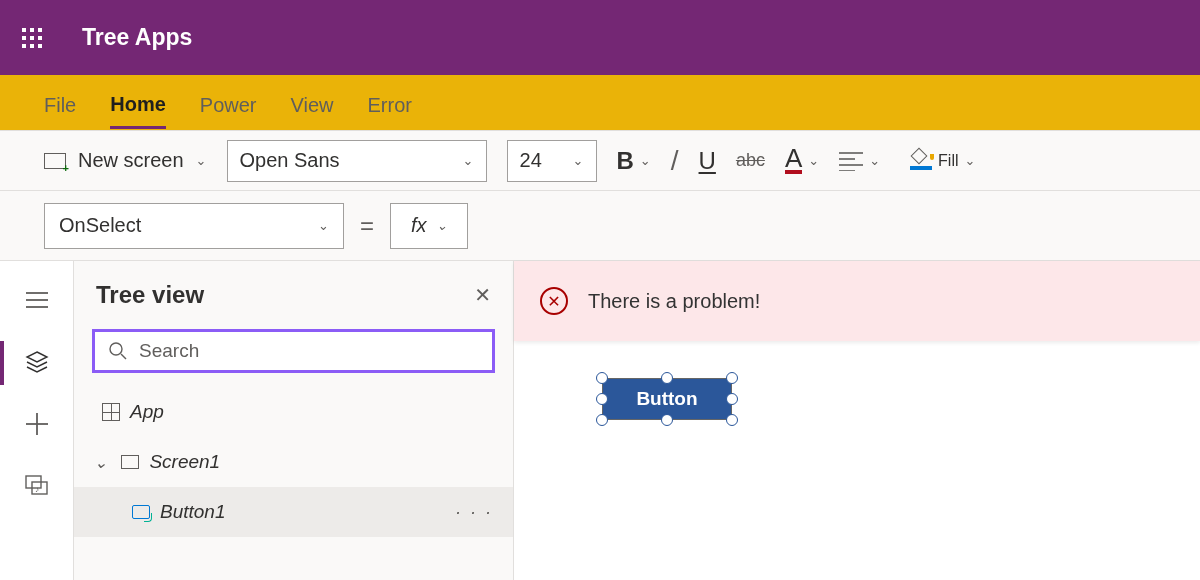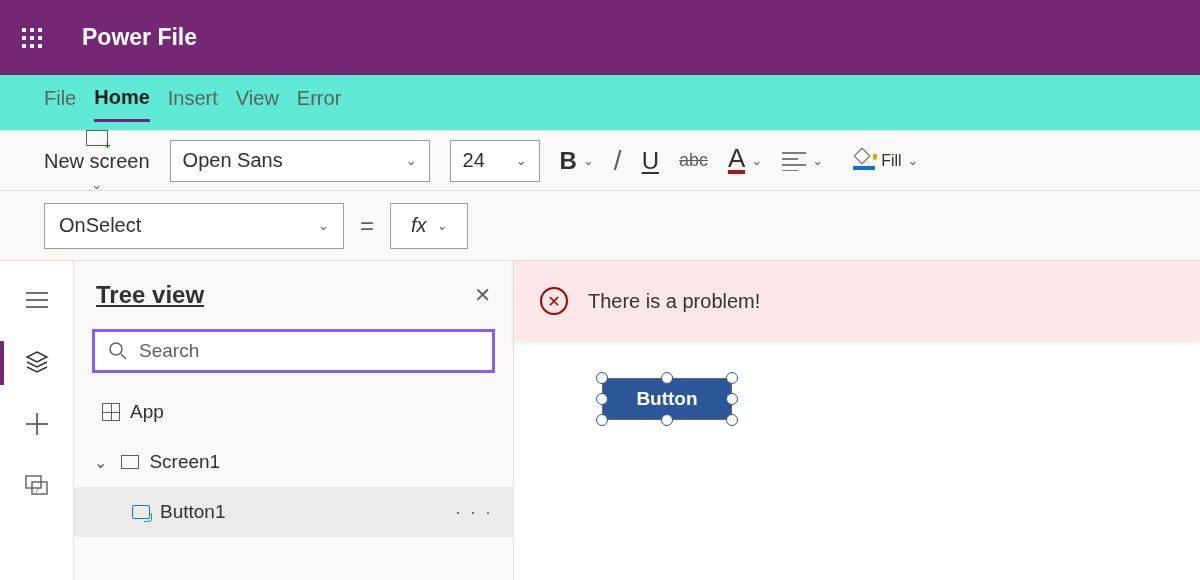--- a/index.html
+++ b/index.html
@@ -5,27 +5,27 @@
 * { box-sizing: border-box; margin: 0; padding: 0; font-family: "Segoe UI", sans-serif; }
 body { width: 1200px; height: 580px; background: #fff; overflow: hidden; color: #323130; }
 
 
 .titlebar { height: 75px; background: #742774; display: flex; align-items: center; padding: 0 22px; }
 .waffle { width: 20px; height: 20px; display: grid; grid-template-columns: repeat(3,4px); grid-template-rows: repeat(3,4px); gap: 4px; margin-right: 40px; }
 .waffle span { background: #fff; }
 .app-title { color: #fff; font-size: 23px; font-weight: 600; }
 
 
-.menubar { height: 56px; border-bottom: 1px solid #e1dfdd; background: #5eead4; display: flex; align-items: flex-end; padding: 8px 44px; gap: 18px; }
+.menubar { height: 56px; border-bottom: 1px solid #e1dfdd; background: #eab308; display: flex; align-items: flex-end; padding: 1px 44px; gap: 34px; }
 .menu-item { font-size: 20px; color: #605e5c; padding-bottom: 12px; cursor: pointer; }
 .menu-item.active { font-weight: 600; color: #201f1e; border-bottom: 3px solid #742774; padding-bottom: 10px; }
 
 
 .ribbon { height: 60px; background: #faf9f8; border-bottom: 1px solid #e1dfdd; display: flex; align-items: center; padding: 0 44px; gap: 20px; }
-.ribbon-btn { display: flex; align-items: center; gap: 4px; font-size: 20px; color: #323130; cursor: pointer; flex-direction: column; }
+.ribbon-btn { display: flex; align-items: center; gap: 12px; font-size: 20px; color: #323130; cursor: pointer; }
 .screen-ico { width: 22px; height: 16px; border: 1.2px solid #605e5c; position: relative; }
 .screen-ico::after { content: "+"; color: #0b6a0b; position: absolute; right: -4px; bottom: -6px; font-size: 11px; font-weight: bold; }
 .chev { font-size: 13px; color: #605e5c; }
 .select-box { height: 42px; background: #fff; border: 1px solid #a19f9d; display: flex; align-items: center; justify-content: space-between; padding: 0 12px; font-size: 20px; cursor: pointer; }
 .font-select { width: 260px; }
 .size-select { width: 90px; }
 .tool { display: flex; align-items: center; gap: 6px; cursor: pointer; color: #323130; }
 .tool .glyph { font-size: 24px; }
 .italic-slash { font-size: 28px; font-weight: 300; color: #605e5c; }
 .underline-u { font-size: 24px; text-decoration: underline; text-underline-offset: 3px; }
@@ -50,24 +50,24 @@
 
 
 .leftrail { width: 74px; border-right: 1px solid #e1dfdd; display: flex; flex-direction: column; align-items: center; padding-top: 24px; gap: 32px; }
 .rail-btn { width: 30px; height: 30px; display: flex; align-items: center; justify-content: center; cursor: pointer; color: #605e5c; }
 .rail-btn.active { position: relative; }
 .rail-btn.active::before { content: ""; position: absolute; left: -22px; top: -6px; width: 4px; height: 44px; background: #742774; }
 
 
 .treepane { width: 440px; border-right: 1px solid #e1dfdd; display: flex; flex-direction: column; background: #faf9f8; }
 .tree-head { display: flex; align-items: center; justify-content: space-between; padding: 20px 22px 16px; }
-.tree-title { font-size: 24px; font-weight: 600; text-decoration: underline; }
+.tree-title { font-size: 24px; font-weight: 600; }
 .close-x { font-size: 20px; color: #605e5c; cursor: pointer; }
 .searchbox { margin: 4px 18px 14px; height: 44px; border: 3px solid #8b5cf6; background: #fff; display: flex; align-items: center; padding: 0 14px; gap: 12px; font-size: 19px; color: #605e5c; cursor: text; }
-.tree-item { display: flex; align-items: center; height: 50px; padding: 0 20px; font-size: 19px; color: #323130; cursor: pointer; gap: 10px; }
+.tree-item { display: flex; align-items: center; height: 50px; padding: 0 20px; font-size: 19px; color: #323130; cursor: pointer; gap: 10px; font-style: italic; }
 .tree-item.selected { background: #edebe9; }
 .tree-item .dots { margin-left: auto; font-size: 18px; letter-spacing: 2px; color: #605e5c; }
 .app-ico { width: 18px; height: 18px; border: 1.2px solid #605e5c; position: relative; }
 .app-ico::before { content: ""; position: absolute; left: 50%; top: 0; bottom: 0; width: 1px; background: #605e5c; }
 .app-ico::after { content: ""; position: absolute; top: 50%; left: 0; right: 0; height: 1px; background: #605e5c; }
 .scr-ico { width: 18px; height: 14px; border: 1.2px solid #605e5c; }
 .btn-ico { width: 18px; height: 14px; border: 1.5px solid #0078d4; border-radius: 2px; position: relative; }
 .btn-ico::after { content: ""; position: absolute; width: 7px; height: 8px; border: 1.2px solid #00b294; border-top: none; border-left: none; right: -3px; bottom: -4px; transform: rotate(0); border-radius: 0 0 4px 0; }
 .chev-open::before { content: "⌄"; font-size: 16px; color: #605e5c; margin-right: 4px; }
 
@@ -95,27 +95,27 @@
     <span></span>
       <span></span>
       <span></span>
       <span></span>
       <span></span>
       <span></span>
       <span></span>
       <span></span>
       <span></span>
   </div>
-  <div class="app-title">Power File</div>
+  <div class="app-title">Tree Apps</div>
 </div>
 
 <div class="menubar">
   <div class="menu-item">File</div>
   <div class="menu-item active">Home</div>
-  <div class="menu-item">Insert</div>
+  <div class="menu-item">Power</div>
   <div class="menu-item">View</div>
   <div class="menu-item">Error</div>
 </div>
 
 <div class="ribbon">
   <div class="ribbon-btn">
     <span class="screen-ico"></span>
     <span>New screen</span>
     <span class="chev">⌄</span>
   </div>

